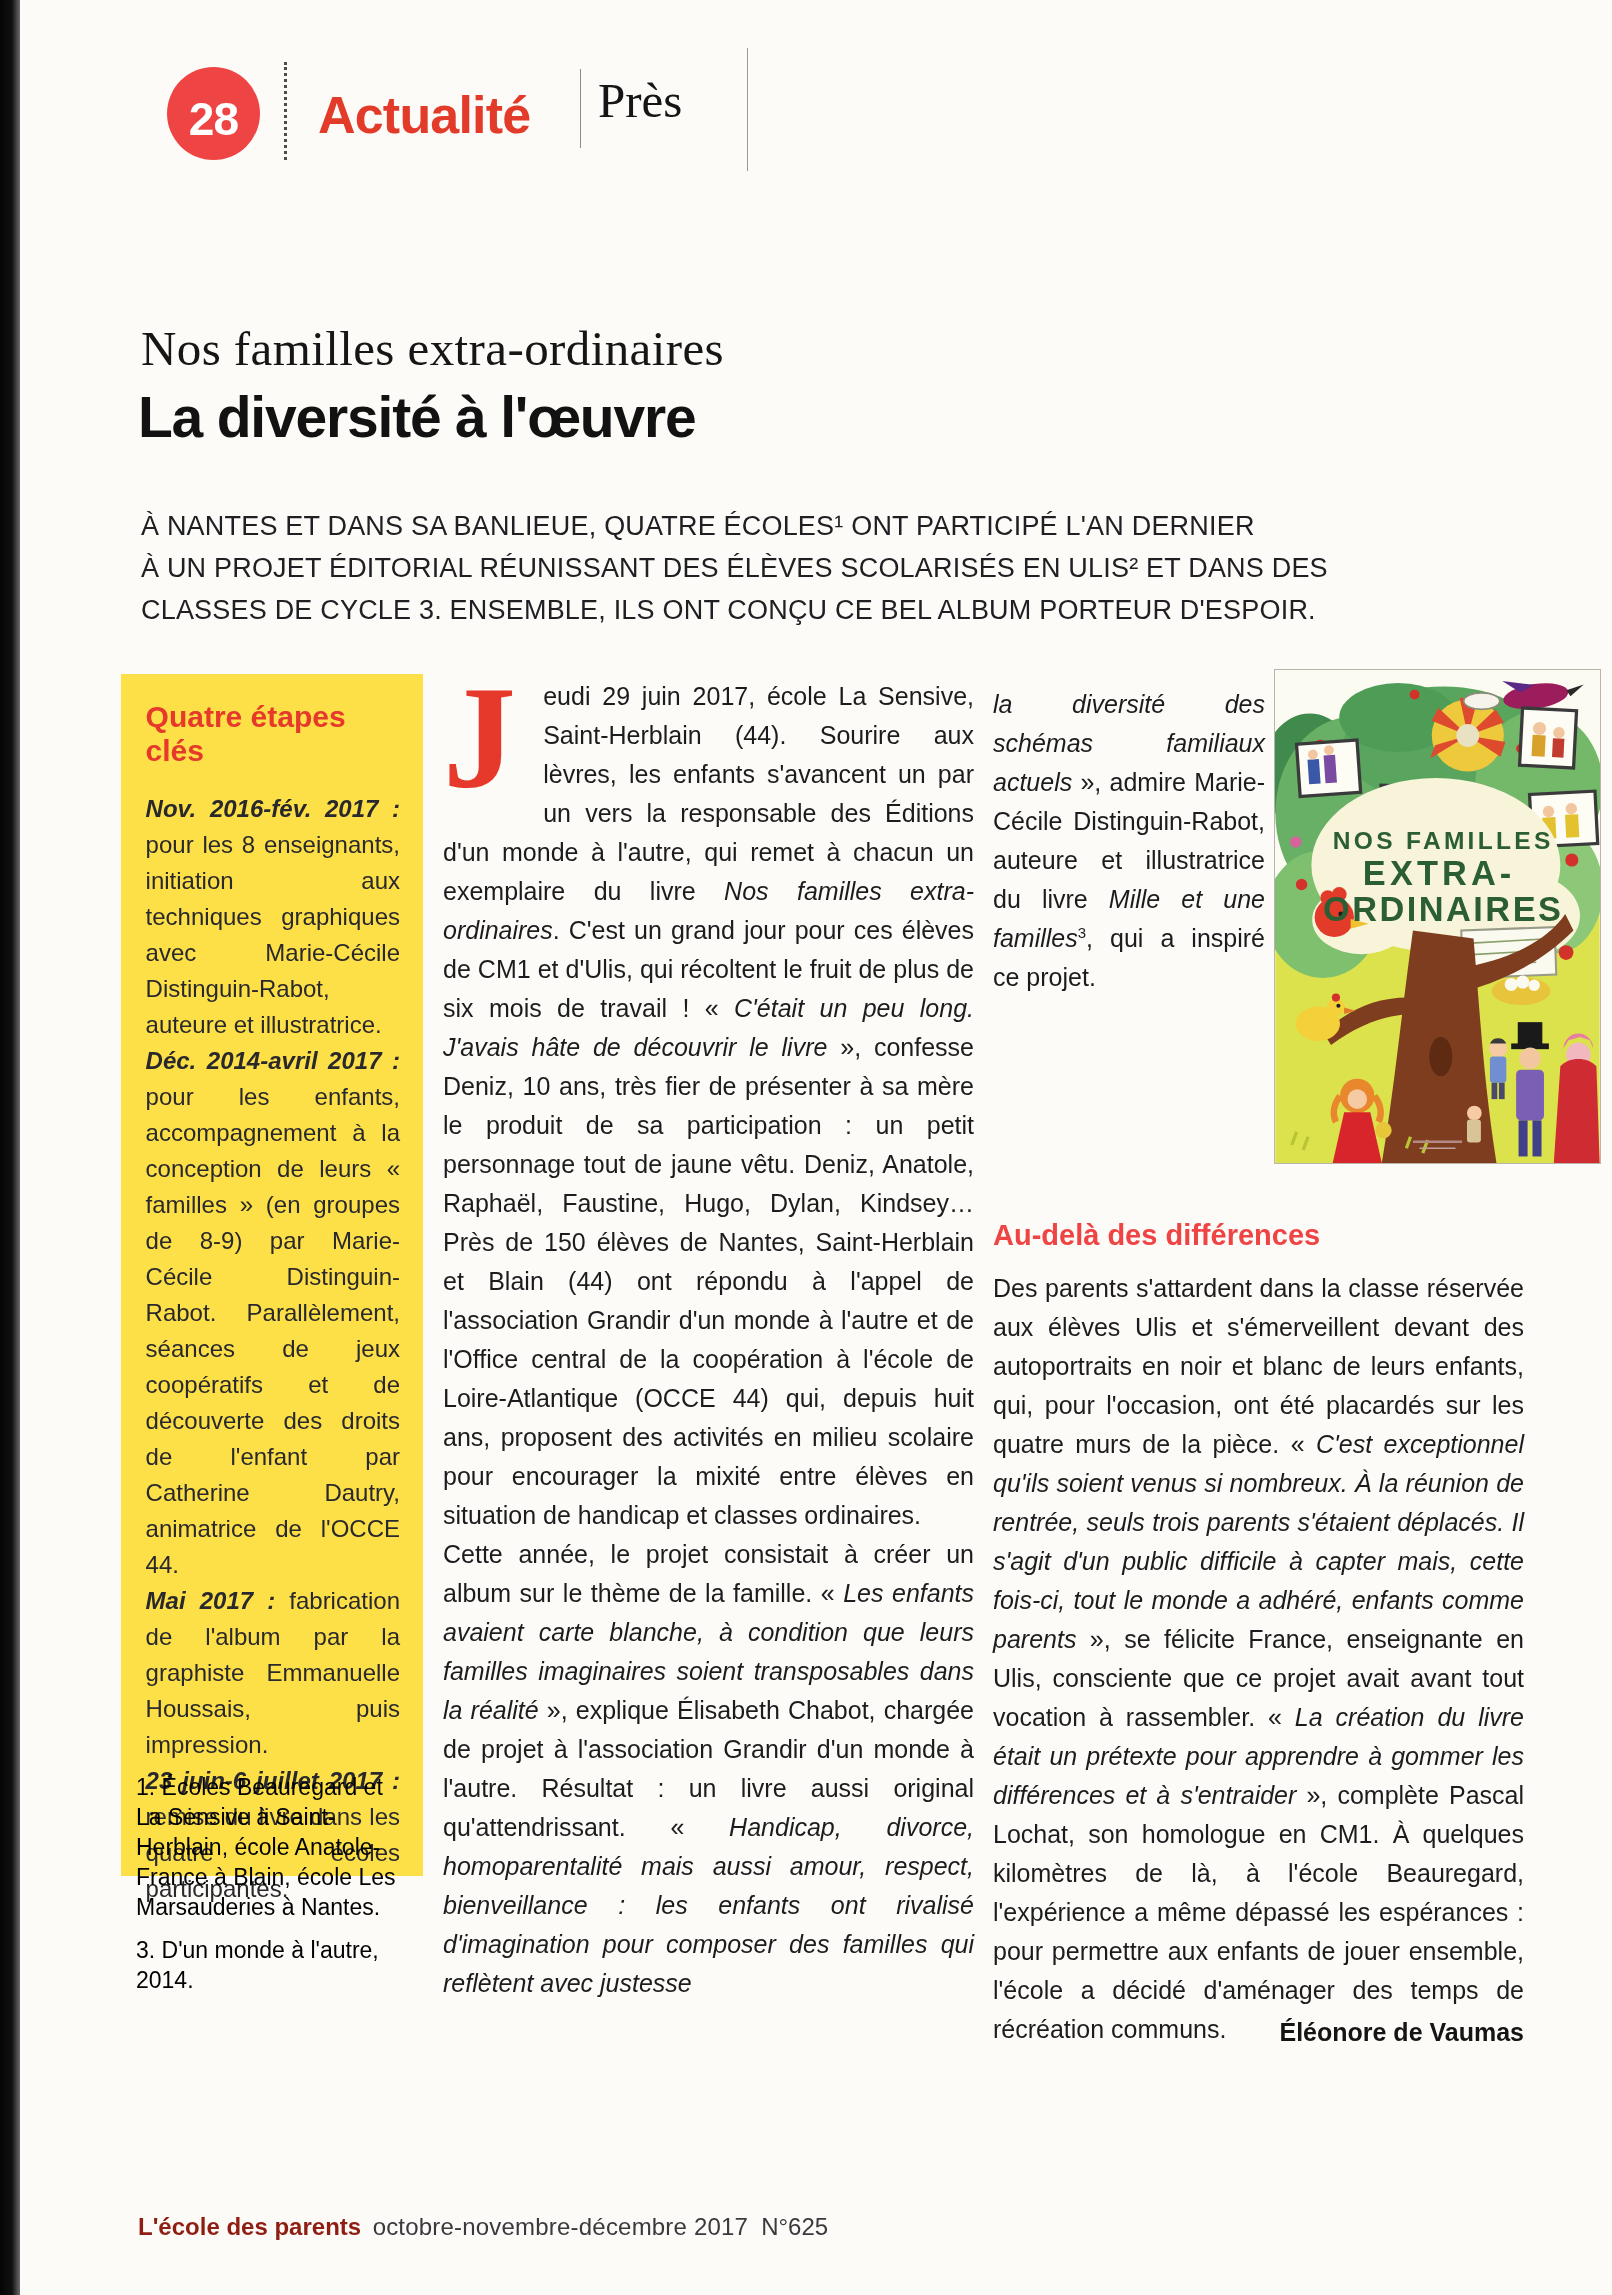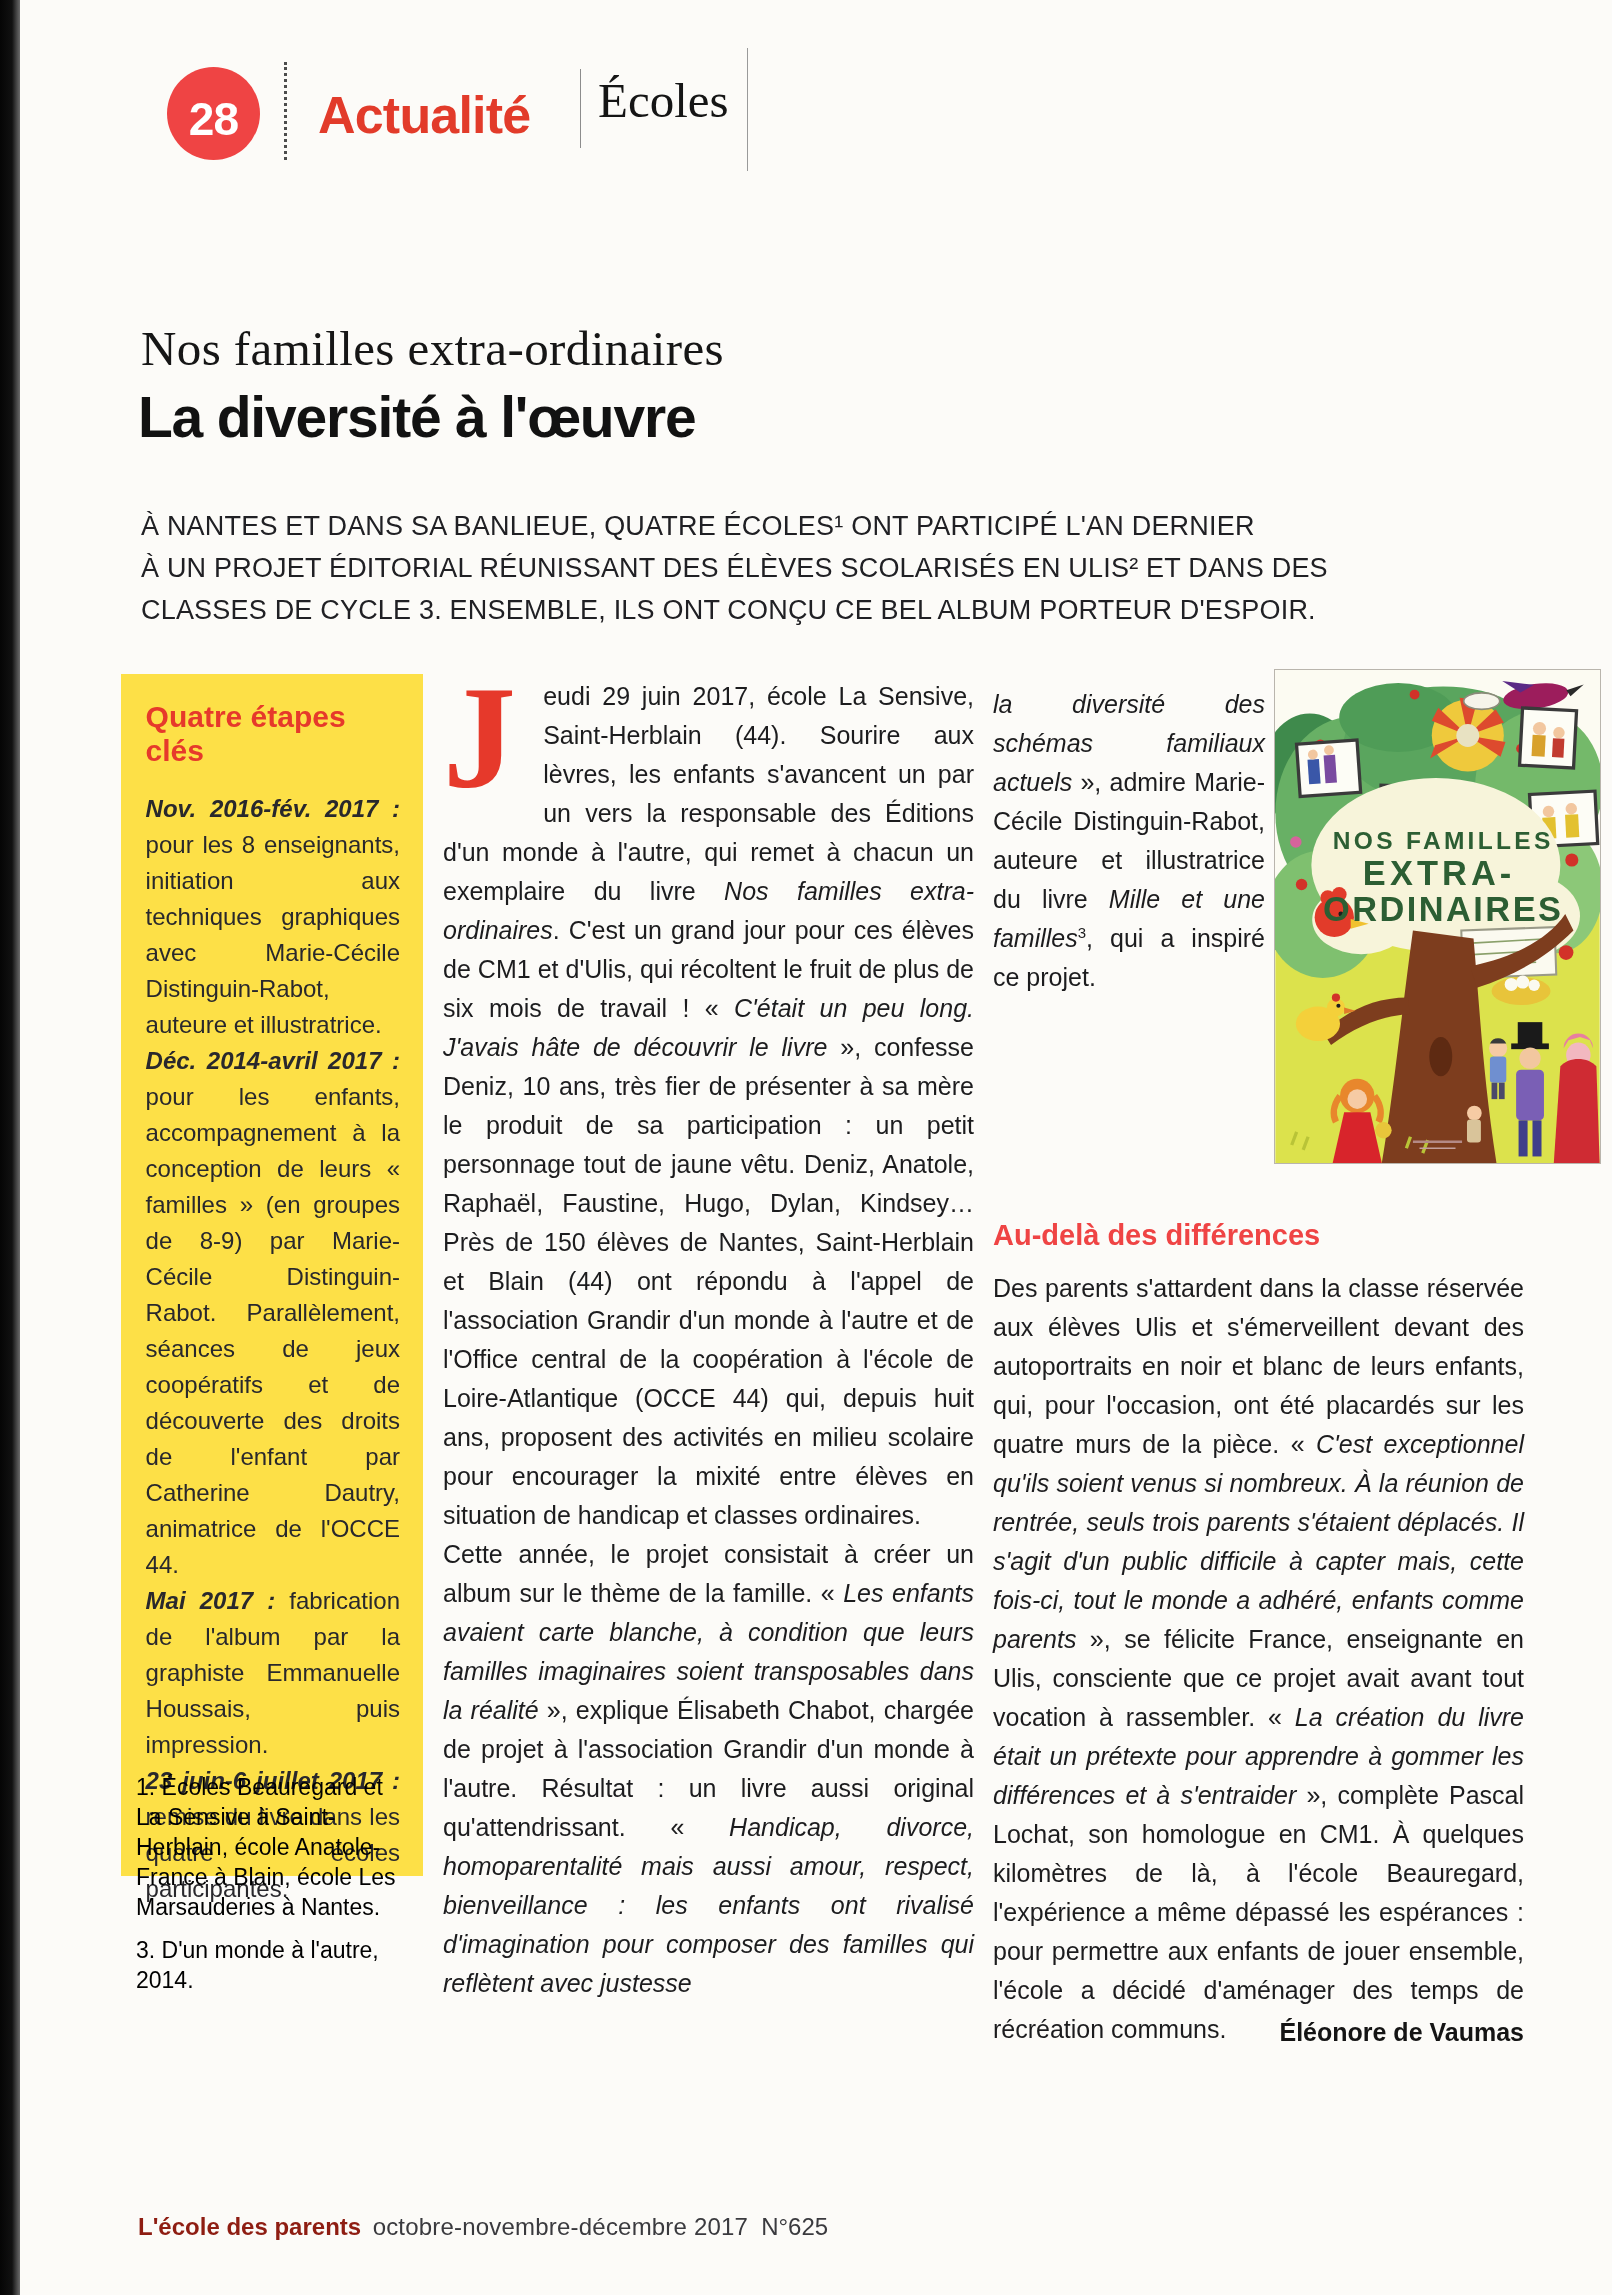--- a/index.html
+++ b/index.html
@@ -56,21 +56,21 @@
 <body>
 
 <div id="scan-edge" class="abs"></div>
 
 <div id="page-badge" class="abs">
   <span>28</span>
 </div>
 <div id="dot-sep" class="abs"></div>
 <div id="section-label" class="abs">Actualité</div>
 <div id="sep2" class="abs"></div>
-<div id="subsection-label" class="abs">Écoles</div>
+<div id="subsection-label" class="abs">Près</div>
 <div id="sep3" class="abs"></div>
 
 <div id="kicker" class="abs">Nos familles extra-ordinaires</div>
 <div id="main-title" class="abs">La diversité à l'œuvre</div>
 
 <div id="lead" class="abs">
   <span>À NANTES ET DANS SA BANLIEUE, QUATRE ÉCOLES¹ ONT PARTICIPÉ L'AN DERNIER</span>
   <span>À UN PROJET ÉDITORIAL RÉUNISSANT DES ÉLÈVES SCOLARISÉS EN ULIS² ET DANS DES</span>
   <span>CLASSES DE CYCLE 3. ENSEMBLE, ILS ONT CONÇU CE BEL ALBUM PORTEUR D'ESPOIR.</span>
 </div>

